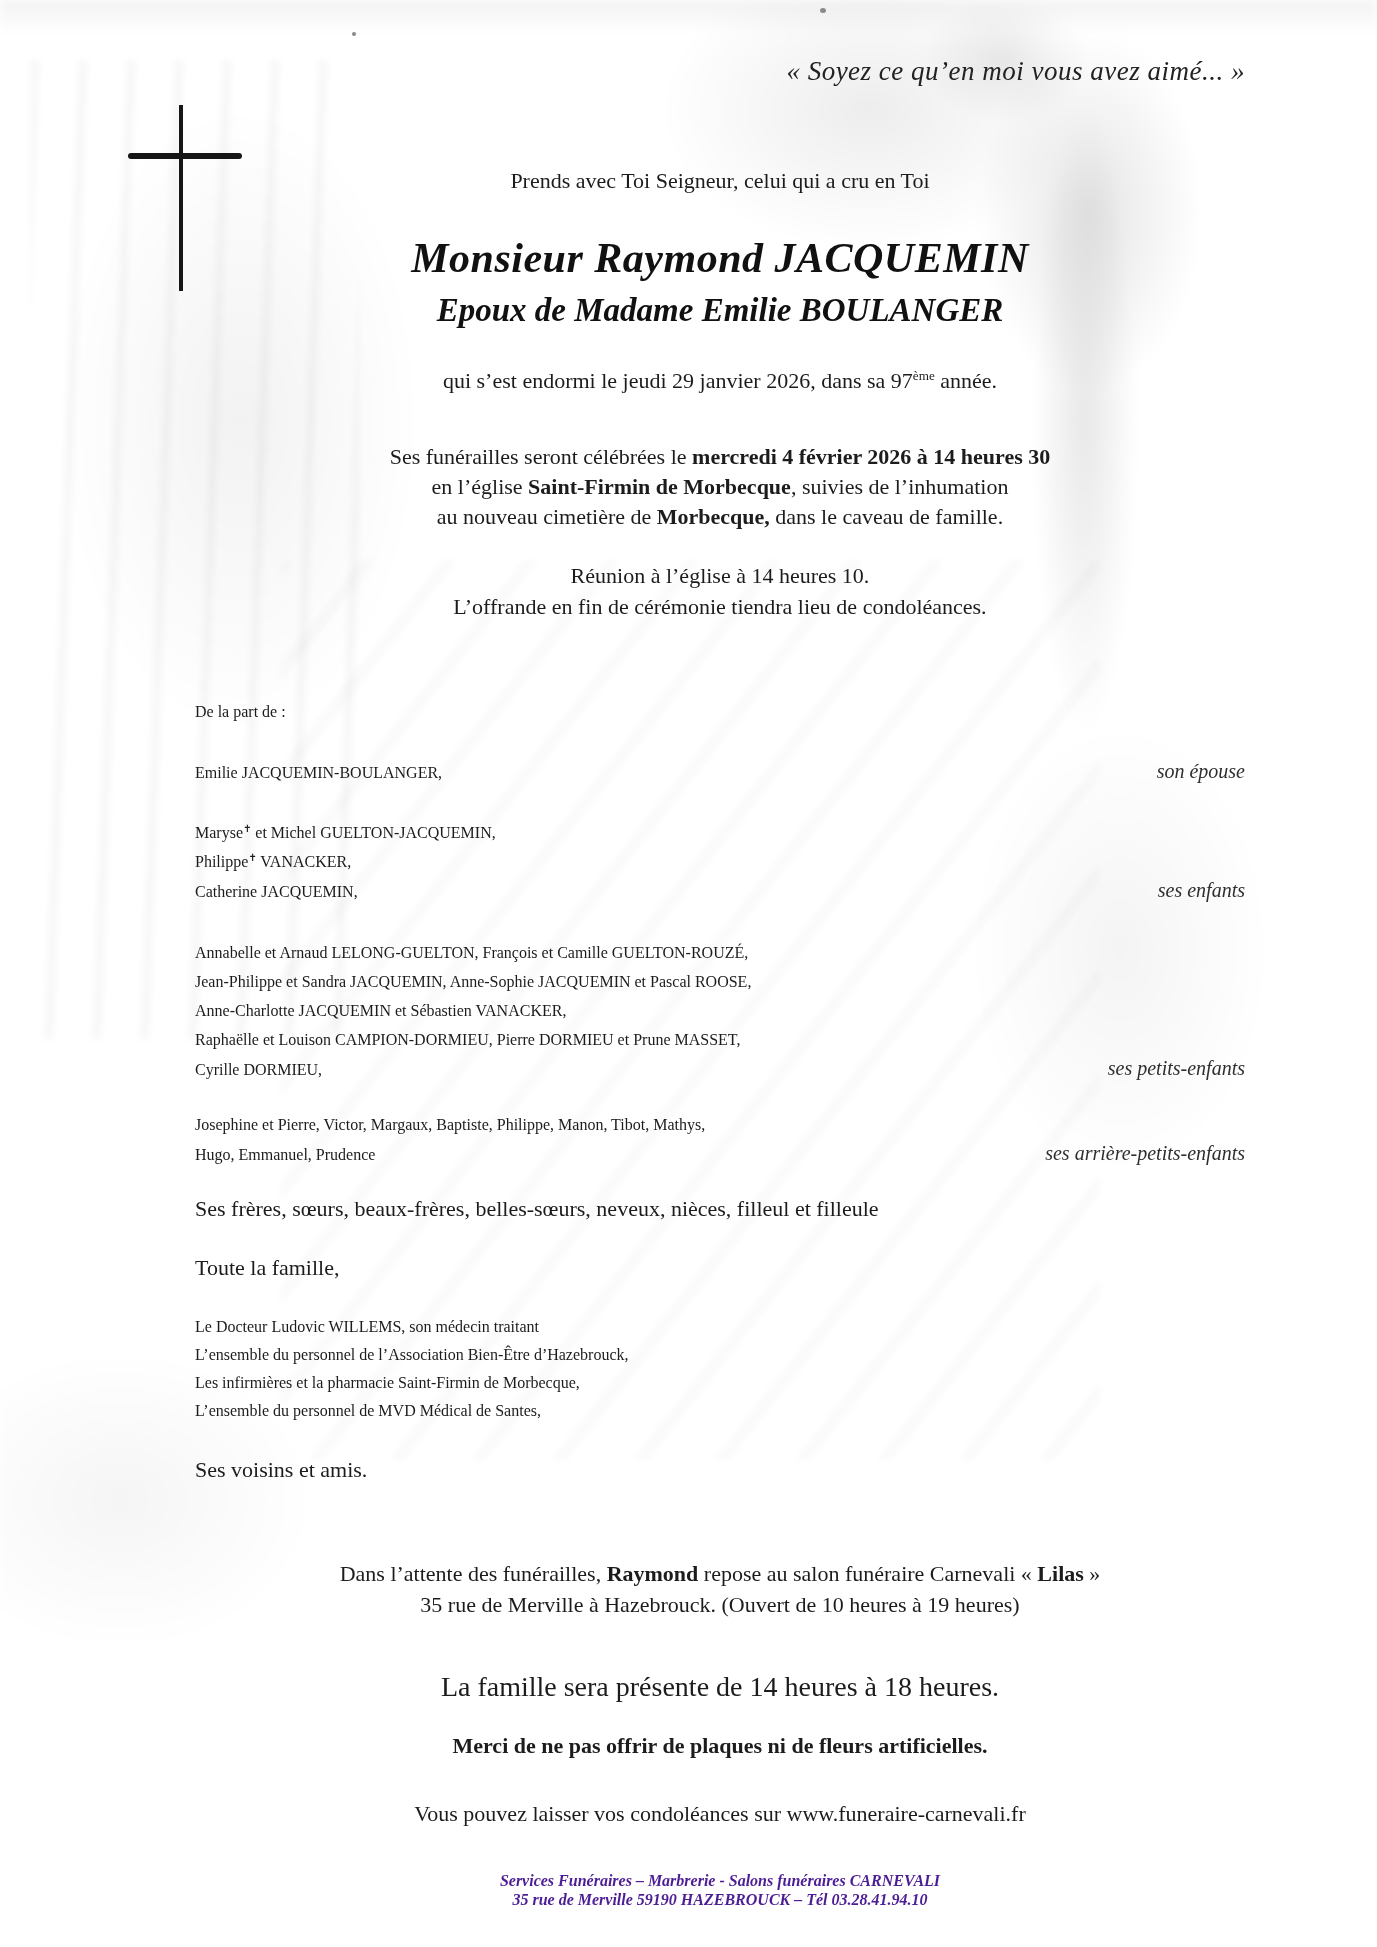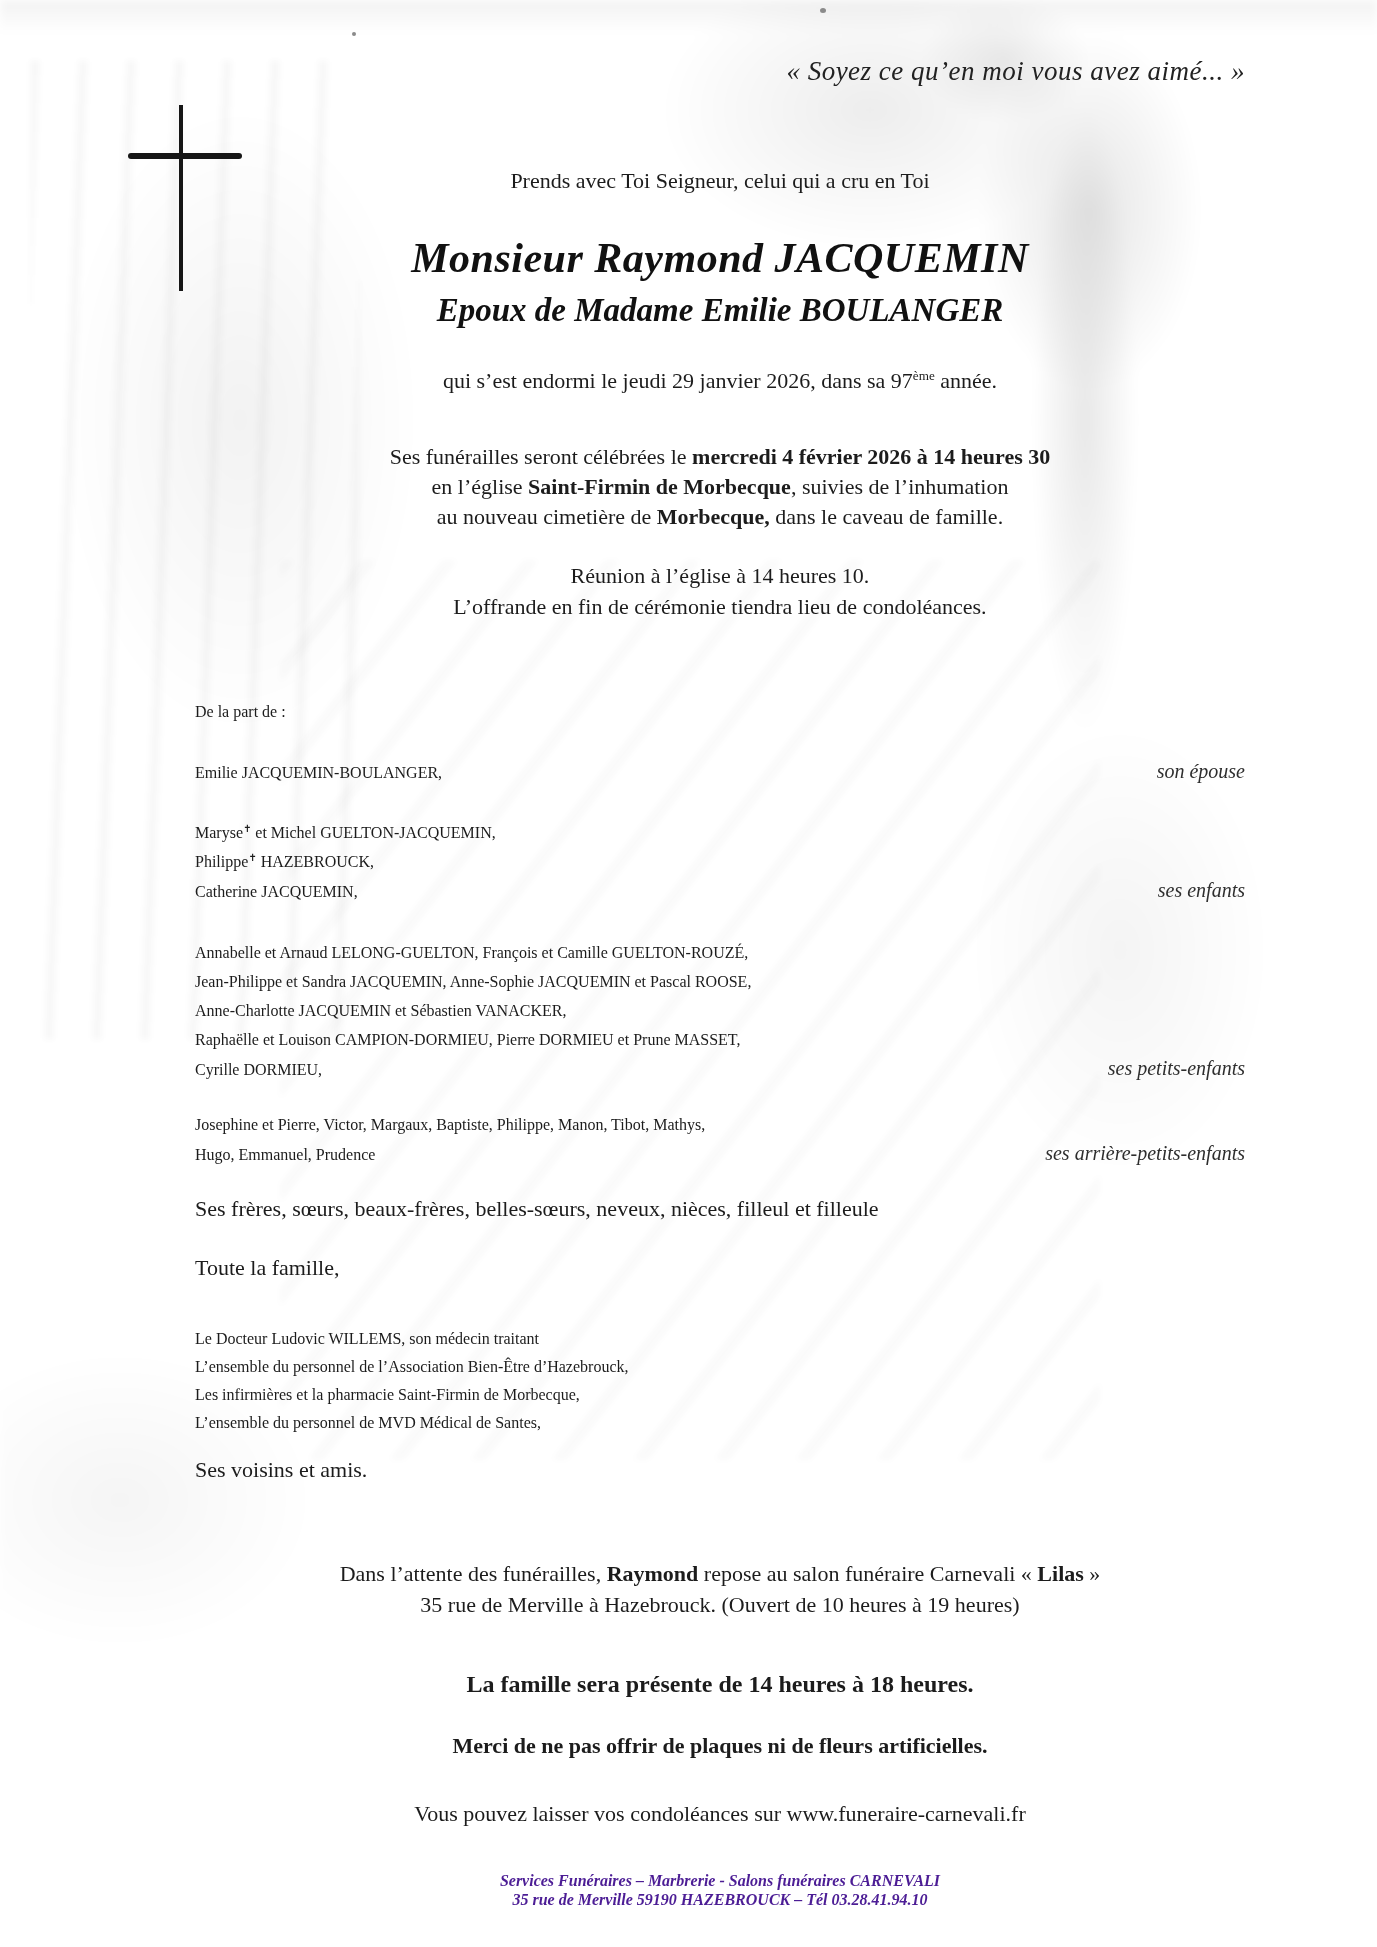--- a/index.html
+++ b/index.html
@@ -66,31 +66,31 @@
   .funeral   { top:442px; text-align:center; font-size:22px; line-height:30px; }
   .reunion   { top:560px; text-align:center; font-size:22px; line-height:31px; }
 
   .from-intro    { top:703px;  font-size:16px; }
   .spouse-row    { top:760px; }
   .children      { top:818px;  line-height:29px; }
   .grandchildren { top:938px;  line-height:29px; }
   .greatgrand    { top:1110px; line-height:29px; }
   .siblings      { top:1196px; font-size:22px; }
   .whole-family  { top:1255px; font-size:22px; }
-  .thanks        { top:1313px; line-height:28px;margin-top:12px; }
+  .thanks        { top:1313px; line-height:28px; }
   .neighbors     { top:1457px; font-size:22px; }
 
   .left-text { font-size:16px; }
   .label-row { display:flex; justify-content:space-between; align-items:baseline; }
   .relation-label { font-style:italic; font-size:20px; color:#2e2e2e; white-space:nowrap; }
 
   sup.cross { font-size:0.62em; vertical-align:super; line-height:0; font-family:"DejaVu Sans", sans-serif; }
 
   .wake        { top:1558px; text-align:center; font-size:22px; line-height:31px; }
-  .presence    { top:1671px; text-align:center; font-size:24px; font-weight:bold; }
+  .presence    { top:1671px; text-align:center; font-size:28px; font-weight:normal; }
   .no-flowers  { top:1733px; text-align:center; font-size:22px; font-weight:bold; }
   .condolences { top:1801px; text-align:center; font-size:22px; }
 
   .footer { top:1871px; text-align:center; font-size:16px; font-weight:bold; font-style:italic; line-height:19px; color:#4c1d95; }
 
   b { font-weight:bold; }
 </style>
 </head>
 <body>
 
@@ -131,21 +131,21 @@
 
     <div class="block from-intro">De la part de :</div>
 
     <div class="block spouse-row label-row">
       <span class="left-text">Emilie JACQUEMIN-BOULANGER,</span>
       <span class="relation-label">son épouse</span>
     </div>
 
     <div class="block children">
       <div class="left-text"><span>Maryse</span><sup class="cross">✝</sup><span> et Michel GUELTON-JACQUEMIN,</span></div>
-      <div class="left-text"><span>Philippe</span><sup class="cross">✝</sup><span> HAZEBROUCK,</span></div>
+      <div class="left-text"><span>Philippe</span><sup class="cross">✝</sup><span> VANACKER,</span></div>
       <div class="label-row">
         <span class="left-text">Catherine JACQUEMIN,</span>
         <span class="relation-label">ses enfants</span>
       </div>
     </div>
 
     <div class="block grandchildren">
       <div class="left-text">Annabelle et Arnaud LELONG-GUELTON, François et Camille GUELTON-ROUZÉ,</div>
       <div class="left-text">Jean-Philippe et Sandra JACQUEMIN, Anne-Sophie JACQUEMIN et Pascal ROOSE,</div>
       <div class="left-text">Anne-Charlotte JACQUEMIN et Sébastien VANACKER,</div>

